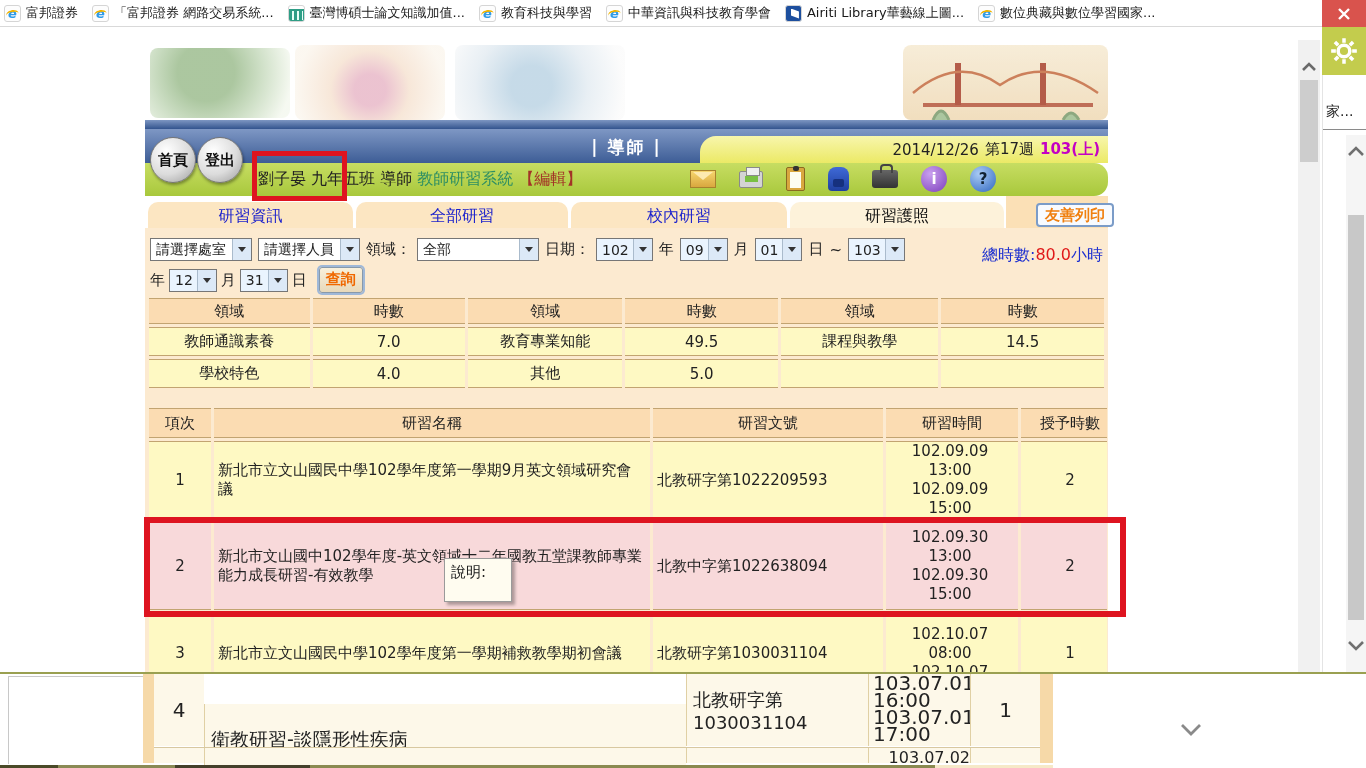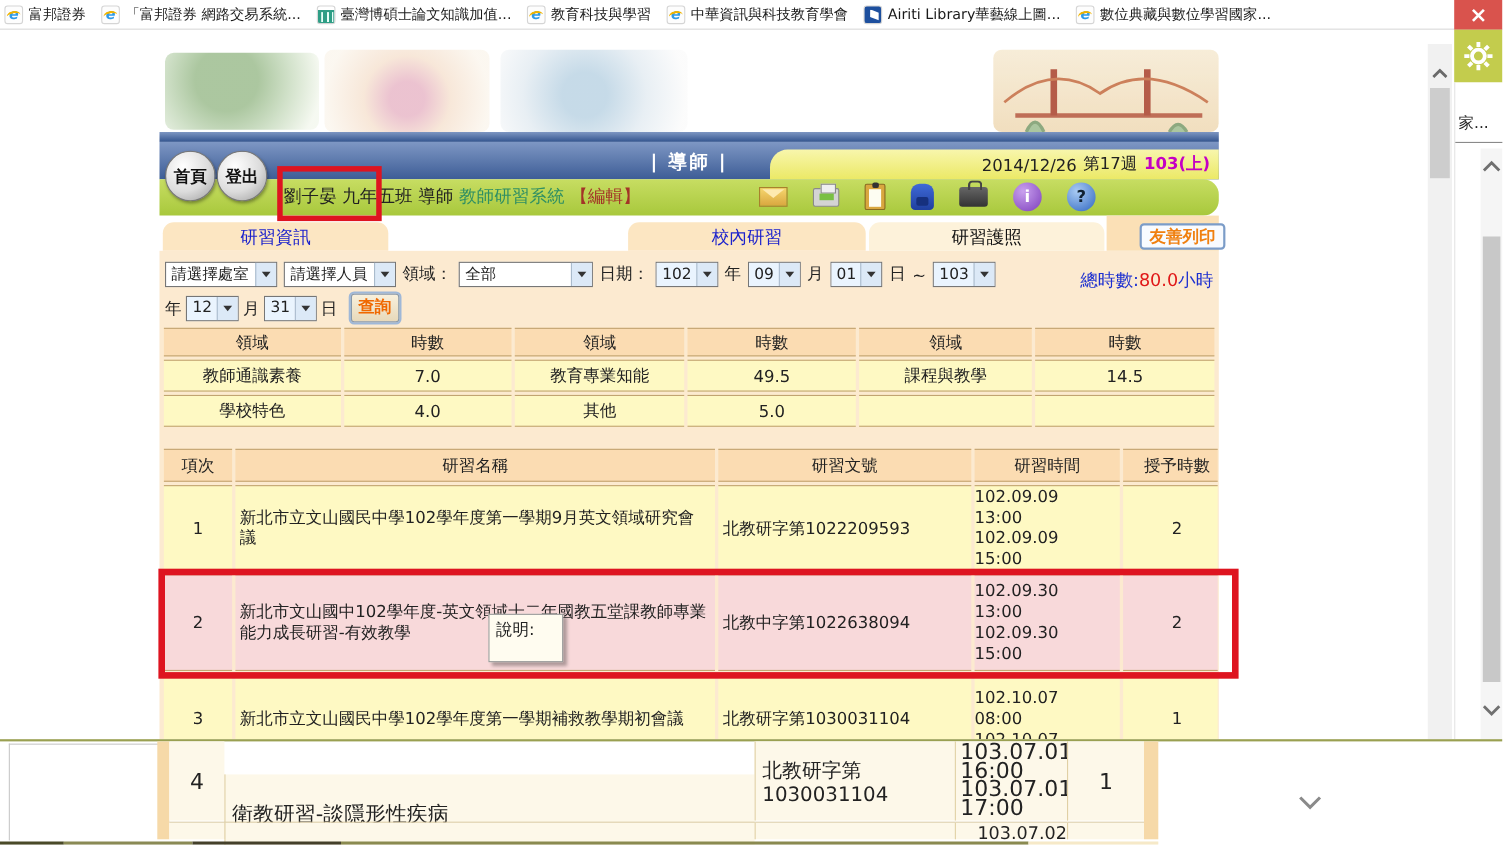--- a/index.html
+++ b/index.html
@@ -109,21 +109,21 @@
   
   table{border-collapse:separate;border-spacing:3px;table-layout:fixed;}
   th,td{border-top:1px solid #c2a471;border-bottom:1px solid #c2a471;font-weight:normal;font-size:15px;
         overflow:hidden;padding:0 4px;box-sizing:border-box;}
   th{background:#fbdcb2;text-align:center;}
   td{background:#fef9c3;text-align:center;}
   .sumtab{position:absolute;left:1px;top:250px;width:961px;}
   .sumtab th{height:26px;} .sumtab td{height:29px;}
   .records{position:absolute;left:1px;top:360px;width:961px;height:267px;overflow:hidden;}
   .rectab td.name{text-align:left;}
-  .rectab td.time{text-align:left;white-space:pre-line;line-height:19px;padding-left:0;}
+  .rectab td.time{text-align:center;white-space:pre-line;line-height:19px;padding-left:0;}
   .rectab tr.hl td{background:#f8d9da;}
   
   .anno{position:absolute;border:5px solid #de1420;box-sizing:border-box;z-index:30;}
   .anno1{left:252px;top:151px;width:95px;height:50px;}
   .anno2{left:144px;top:517px;width:982px;height:100px;border-width:6px;}
   .tooltip{position:absolute;left:444px;top:558px;width:68px;height:44px;background:#fffcf0;border:1px solid #9a9a9a;
        box-shadow:3px 3px 3px rgba(0,0,0,.3);z-index:40;font-size:15px;padding:4px 0 0 6px;box-sizing:border-box;}
   
   .band{position:absolute;left:0;top:672px;width:1366px;height:96px;background:#fff;z-index:50;border-top:2px solid #9aa051;box-sizing:border-box;}
   .band .whitebox{position:absolute;left:8px;top:2px;width:135px;height:87px;background:#fff;border-left:1px solid #c8c8c8;border-top:1px solid #c8c8c8;}
@@ -246,20 +246,21 @@
       <div class="ti ti-printer"></div>
       <div class="ti ti-clip"></div>
       <div class="ti ti-pack"></div>
       <div class="ti ti-case"></div>
       <div class="ti ti-info">i</div>
       <div class="ti ti-help">?</div>
     </div>
 
     <div class="tabs-right"></div>
     <div class="tab" style="left:3px;width:205px;">研習資訊</div>
+    <div class="tab" style="left:211px;width:212px;">全部研習</div>
     <div class="tab" style="left:426px;width:216px;">校內研習</div>
     <div class="tab active" style="left:645px;width:214px;">研習護照</div>
     <div class="printbtn">友善列印</div>
 
     <div class="panel"></div>
 
     <div class="frow1">
       <span class="ddl">
           <span class="val">請選擇處室</span>
           <span class="arr"></span>

